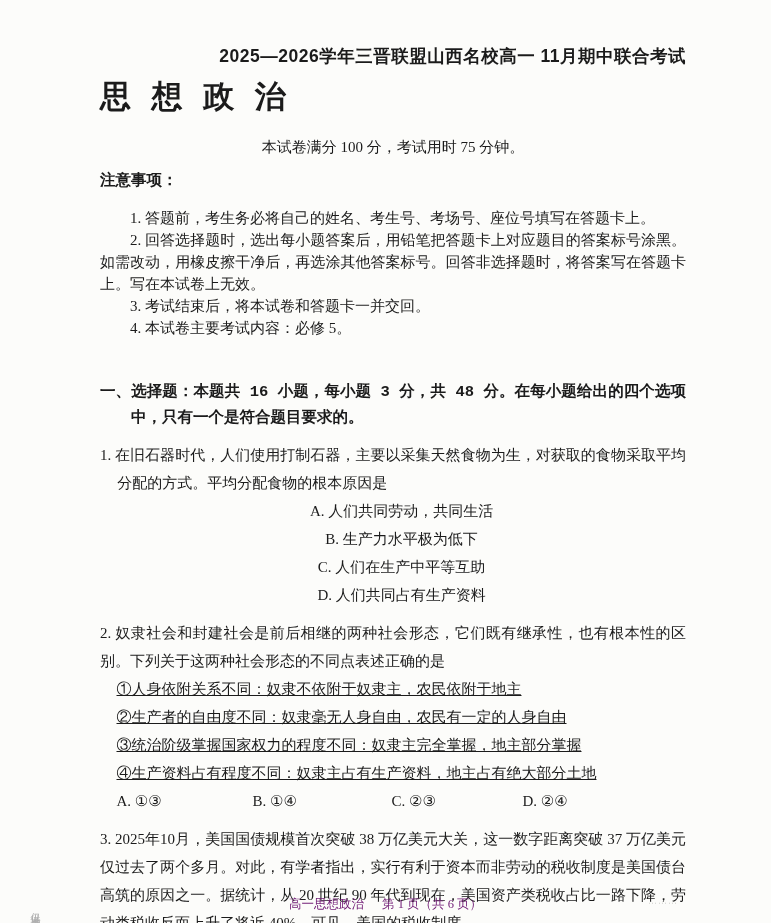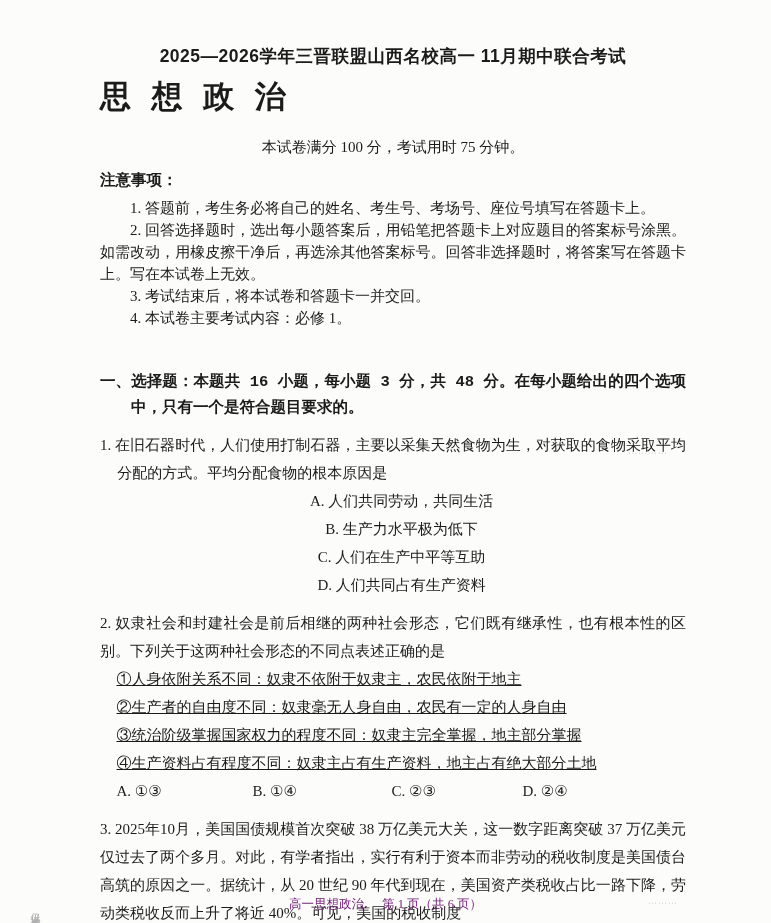--- a/index.html
+++ b/index.html
@@ -11,33 +11,33 @@
     position: relative;
     overflow: hidden;
     color: #1b1b1b;
     font-family: "Liberation Serif", "DejaVu Serif", serif;
   }
   .content { padding: 44px 85px 0 100px; }
 
   .exam-title {
     font-family: "Liberation Sans", "DejaVu Sans", sans-serif;
     font-size: 17.5px; font-weight: 700;
-    text-align: center; margin: 0; letter-spacing: 0.5px;
+    text-align: right; margin: 0; letter-spacing: 0.5px;
   }
   .subject-title {
     font-family: "Liberation Sans", "DejaVu Sans", sans-serif;
     font-size: 31px; font-weight: 700;
     text-align: left; margin: 8px 0 0; letter-spacing: 6px;
   }
   .exam-info { text-align: center; font-size: 15px; margin: 20px 0 0; }
 
   .notes { margin-top: 12px; font-size: 15px; line-height: 22px; }
   .notes-heading {
     font-family: "Liberation Sans", "DejaVu Sans", sans-serif;
-    font-weight: 700; font-size: 15.5px; margin: 0 0 6px;
+    font-weight: 700; font-size: 15.5px; margin: 0 0 16px;
   }
   .note-item { margin: 0; text-indent: 2em; text-align: justify; }
 
   .section-heading {
     font-family: Liberation Mono, monospace;
     font-weight: 700; font-size: 15.5px; line-height: 26px;
     margin: 40px 0 0; padding-left: 2em; text-indent: -2em;
     text-align: justify;
   }
 
@@ -74,21 +74,21 @@
 
     <h1 class="exam-title">2025—2026学年三晋联盟山西名校高一 11月期中联合考试</h1>
     <h2 class="subject-title">思 想 政 治</h2>
     <p class="exam-info">本试卷满分 100 分，考试用时 75 分钟。</p>
 
     <section class="notes">
       <p class="notes-heading">注意事项：</p>
       <p class="note-item">1. 答题前，考生务必将自己的姓名、考生号、考场号、座位号填写在答题卡上。</p>
       <p class="note-item">2. 回答选择题时，选出每小题答案后，用铅笔把答题卡上对应题目的答案标号涂黑。如需改动，用橡皮擦干净后，再选涂其他答案标号。回答非选择题时，将答案写在答题卡上。写在本试卷上无效。</p>
       <p class="note-item">3. 考试结束后，将本试卷和答题卡一并交回。</p>
-      <p class="note-item">4. 本试卷主要考试内容：必修 1。</p>
+      <p class="note-item">4. 本试卷主要考试内容：必修 5。</p>
     </section>
 
     <p class="section-heading">一、选择题：本题共 16 小题，每小题 3 分，共 48 分。在每小题给出的四个选项中，只有一个是符合题目要求的。</p>
 
     <div class="question">
       <p class="stem hang">1. 在旧石器时代，人们使用打制石器，主要以采集天然食物为生，对获取的食物采取平均分配的方式。平均分配食物的根本原因是</p>
       <p class="option">A. 人们共同劳动，共同生活</p>
       <p class="option">B. 生产力水平极为低下</p>
       <p class="option">C. 人们在生产中平等互助</p>
       <p class="option">D. 人们共同占有生产资料</p>

